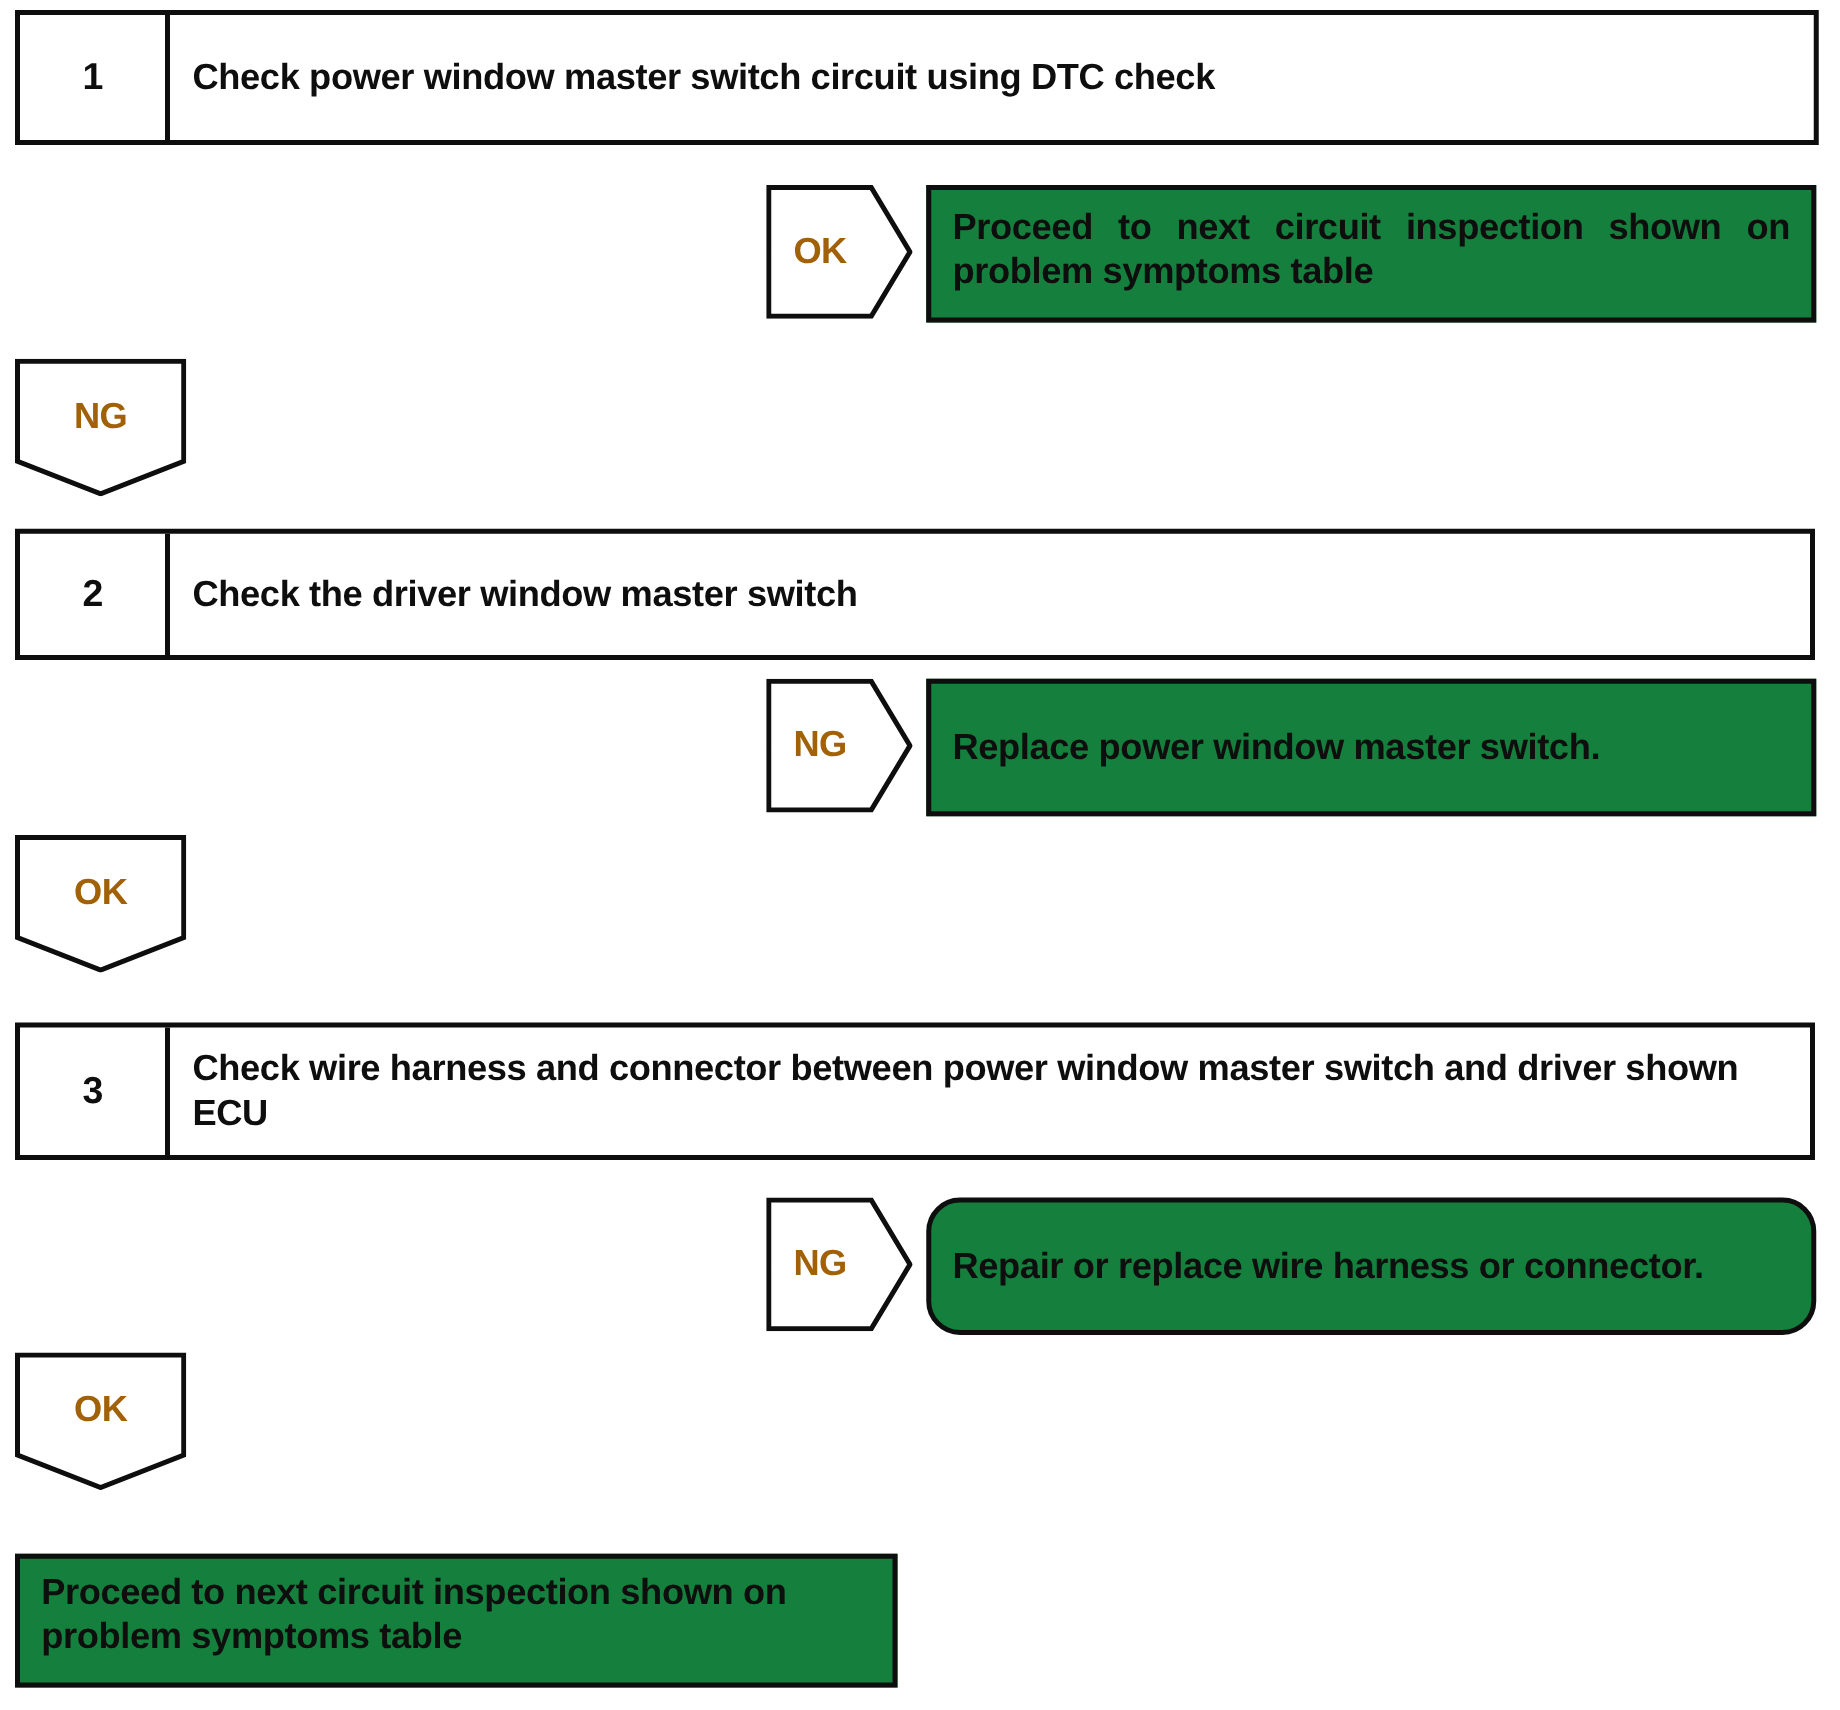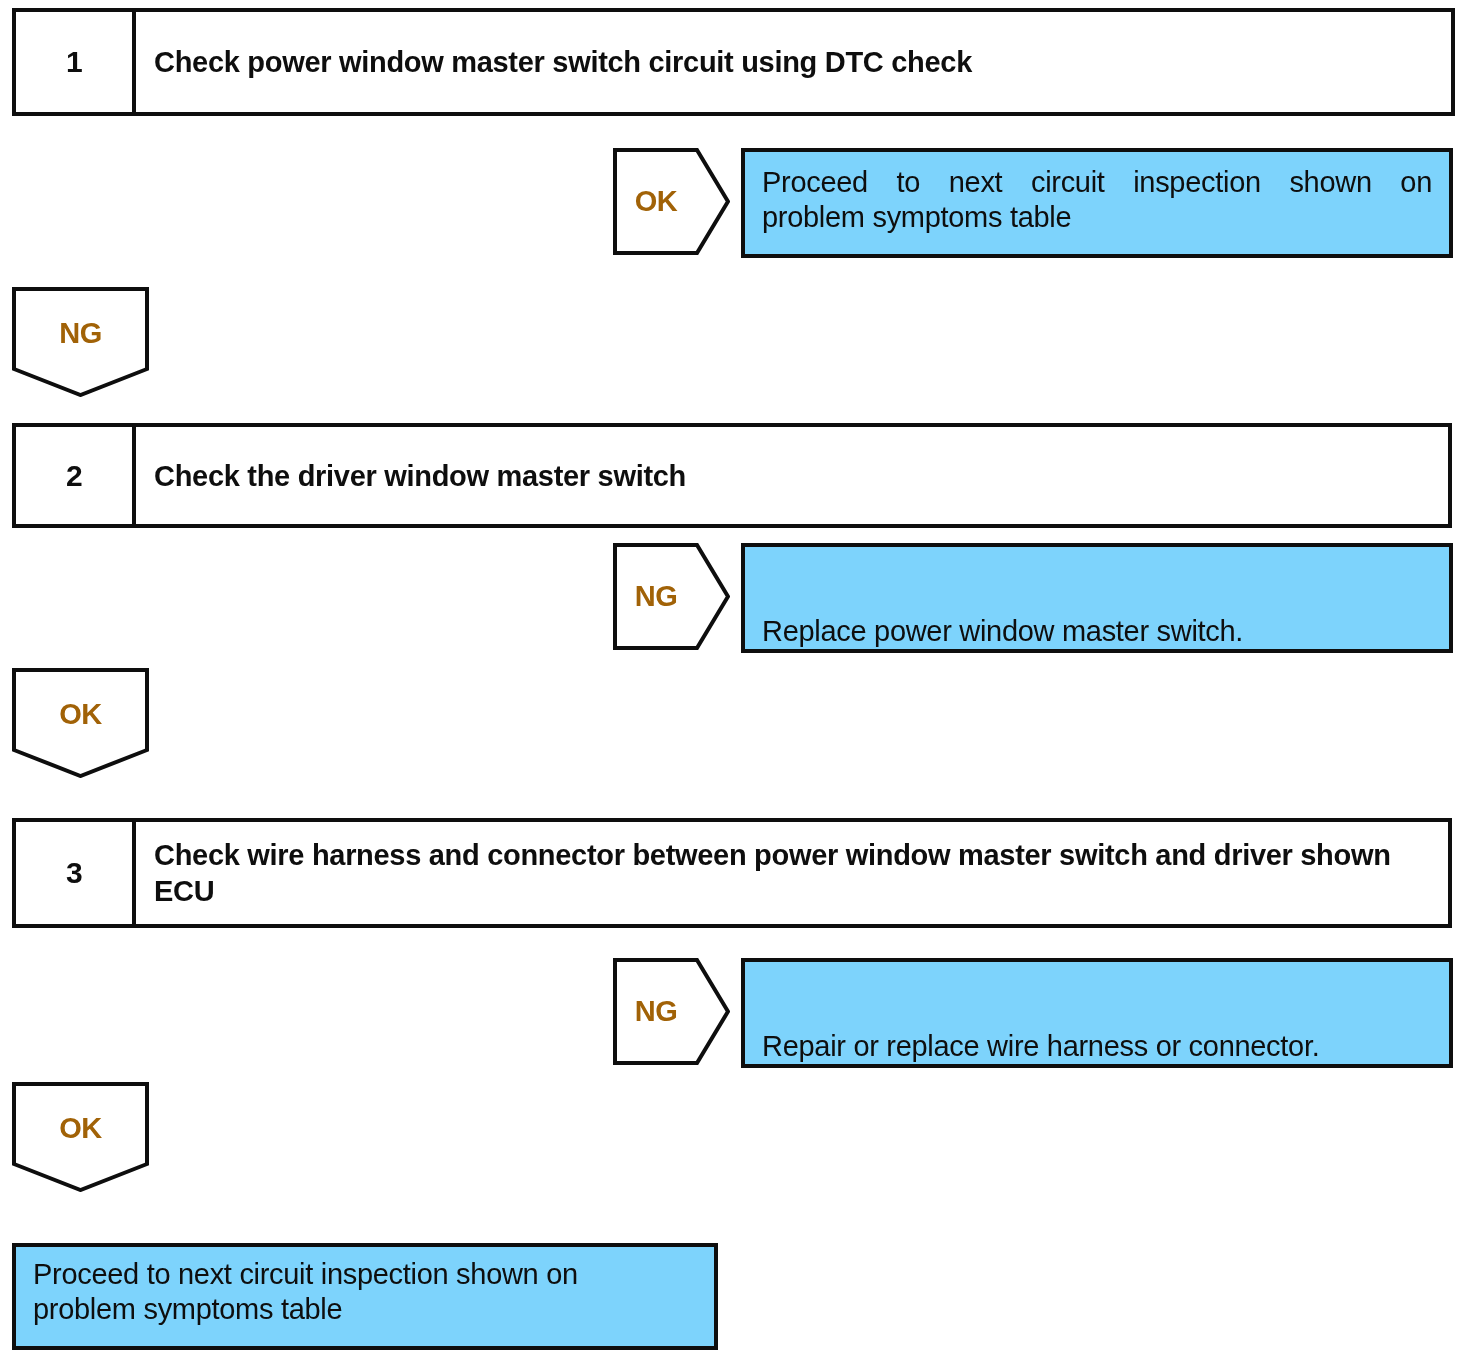--- a/index.html
+++ b/index.html
@@ -32,29 +32,29 @@
     display:flex;align-items:center;
     padding:6px 18px;
     font-size:29px;font-weight:700;
     line-height:36px;
     letter-spacing:-0.3px;
   }
   .step-title .inner{max-width:1265px;}
   .result-box{
     position:absolute;
     border:4px solid #0e0e0e;
-    background:#7dd3fc;
+    background:#15803d;
     box-sizing:border-box;
-    font-size:29px;font-weight:400;
+    font-size:29px;font-weight:700;
     line-height:35px;
     letter-spacing:-0.3px;
     padding:13px 17px;
   }
   .result-box.center{
-    display:flex;align-items:flex-end;
+    display:flex;align-items:center;
     padding-top:0;padding-bottom:0;
   }
   .jline{display:block;text-align:justify;text-align-last:justify;}
   .nline{display:block;}
   .pent{position:absolute;}
   .pent svg{position:absolute;left:0;top:0;}
   .pent .lbl{
     position:absolute;
     font-size:29px;font-weight:700;
     letter-spacing:-0.5px;
@@ -132,21 +132,21 @@
     </div>
   </div>
 
   <div class="pent pent-right" style="left:613px;top:958px;width:117px;height:107px;">
     <svg width="117" height="107" viewBox="0 0 117 107">
       <polygon points="2,2 84,2 115,53.5 84,105 2,105" fill="#ffffff" stroke="#0e0e0e" stroke-width="4"></polygon>
     </svg>
     <span class="lbl">NG</span>
   </div>
 
-  <div class="result-box center" style="left:741px;top:958px;width:712px;height:110px;">
+  <div class="result-box center" style="left:741px;top:958px;width:712px;height:110px;border-radius:27px;">
     <span>Repair or replace wire harness or connector.</span>
   </div>
 
   <div class="pent pent-down" style="left:12px;top:1082px;width:137px;height:110px;">
     <svg width="137" height="110" viewBox="0 0 137 110">
       <polygon points="2,2 135,2 135,82 68.5,108 2,82" fill="#ffffff" stroke="#0e0e0e" stroke-width="4"></polygon>
     </svg>
     <span class="lbl">OK</span>
   </div>
 

